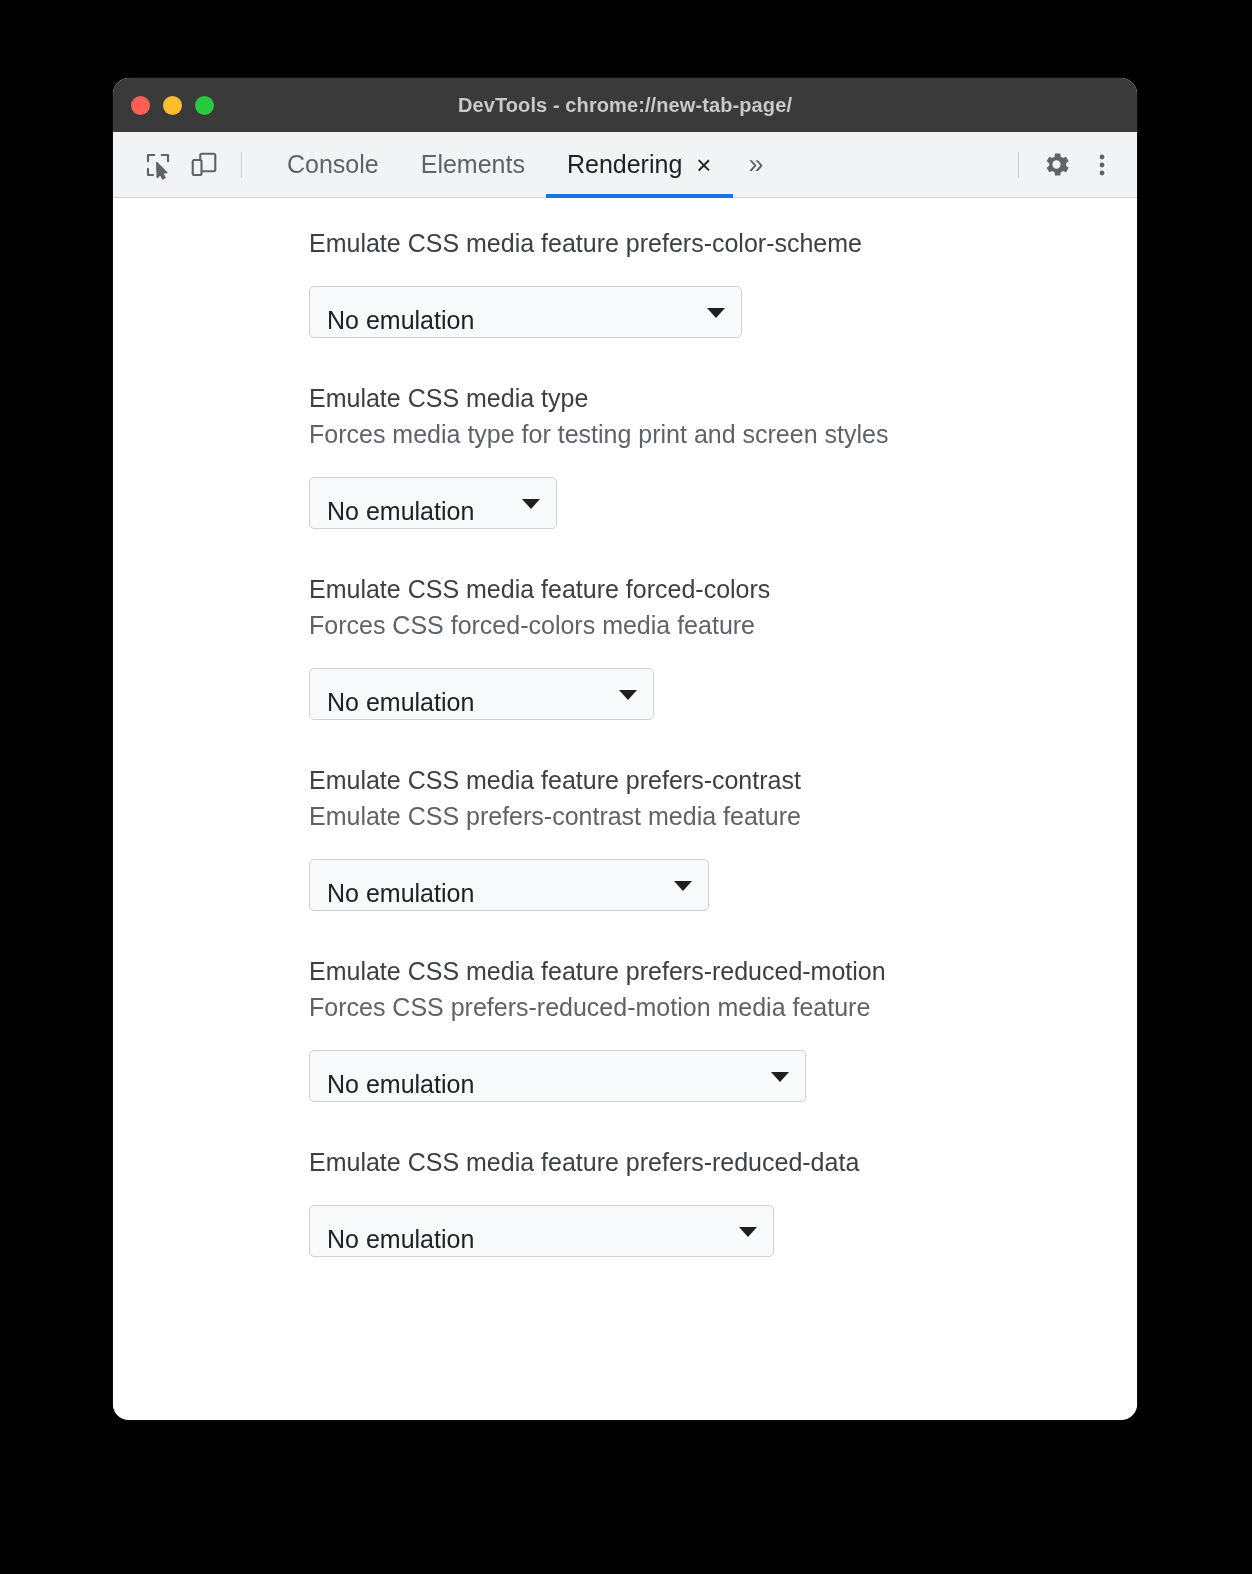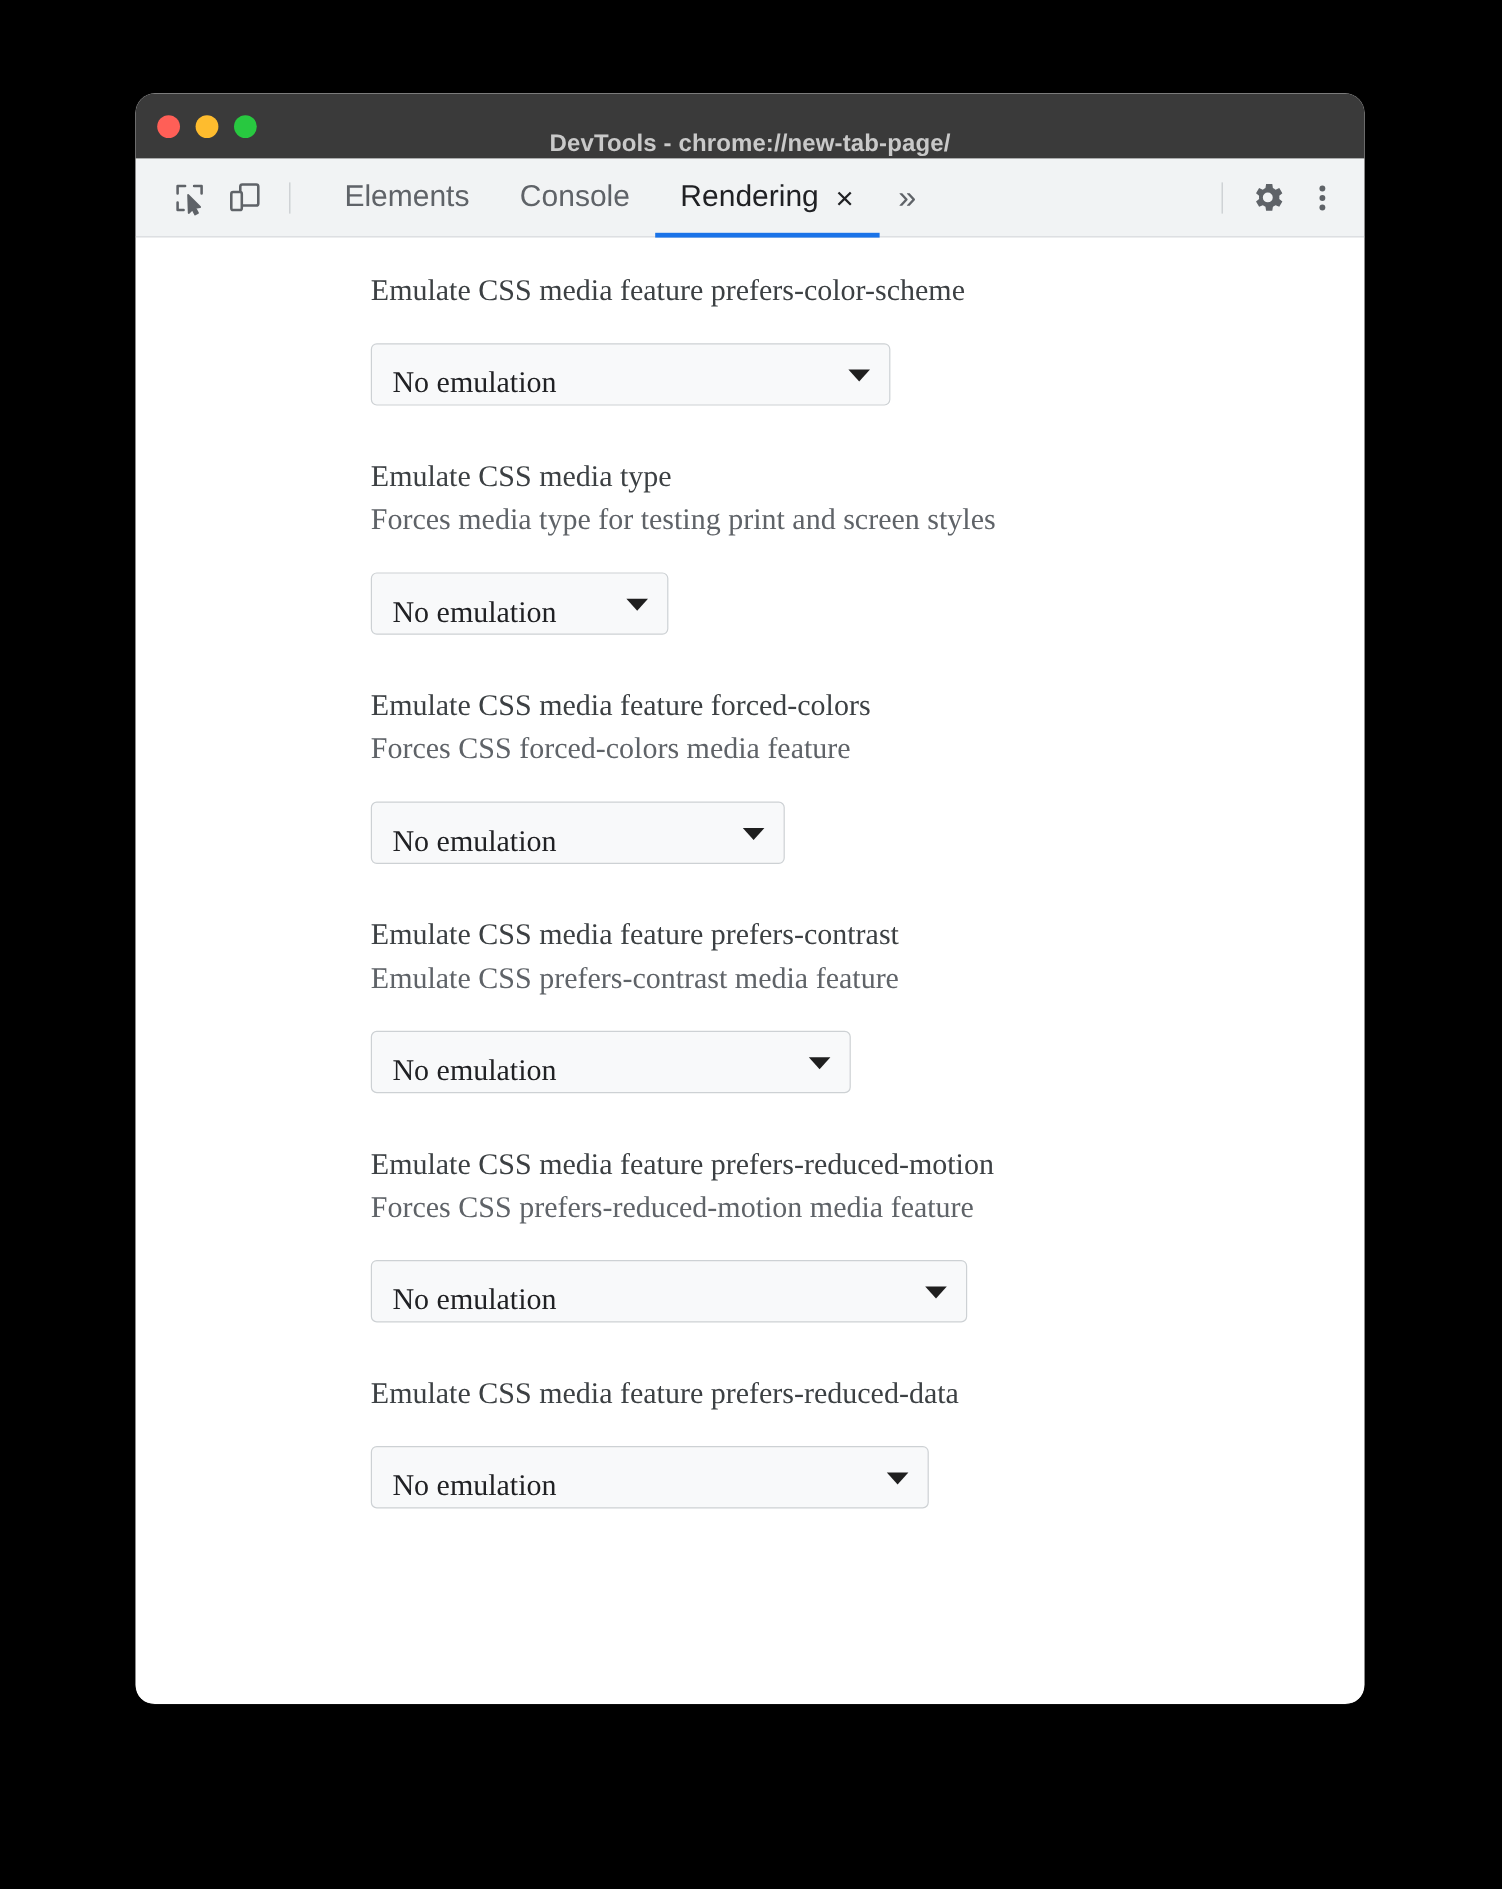--- a/index.html
+++ b/index.html
@@ -31,21 +31,21 @@
     background: #ffffff;
     box-shadow: 0 0 0 0.5px rgba(255,255,255,0.10);
   }
 
   
   .titlebar {
     position: relative;
     height: 54px;
     background: #3a3a3a;
     display: flex;
-    align-items: flex-end;
+    align-items: center;
   }
   .traffic-lights {
     position: absolute;
     left: 18px;
     top: 0;
     height: 54px;
     display: flex;
     align-items: center;
     gap: 13px;
   }
@@ -138,21 +138,21 @@
   }
   .toolbar-spacer { flex: 1 1 auto; }
 
   
   .content {
     height: calc(1342px - 54px - 67px);
     background: #ffffff;
     overflow: hidden;
     padding: 28px 0 0 0;
   }
-  .section { padding: 0 0 0 196px; font-family: Liberation Serif, serif; }
+  .section { padding: 0 0 0 196px; }
   .section + .section { margin-top: 43px; }
 
   .section-title {
     font-size: 25px;
     color: #3c4043;
     line-height: 1.36;
     white-space: nowrap;
   }
   .section-desc {
     font-size: 25px;
@@ -219,24 +219,24 @@
         <svg width="30" height="30" viewBox="0 0 24 24" fill="none" stroke="#5f6368" stroke-width="1.7" stroke-linejoin="round">
           <rect x="9" y="3" width="12" height="14" rx="1.4"></rect>
           <rect x="3" y="8" width="7" height="12" rx="1.2" fill="#f1f3f4"></rect>
         </svg>
       </div>
 
       <div class="tb-divider"></div>
 
       <div class="tabs">
         <div class="tab">
+          <span>Console</span>
+        </div>
+        <div class="tab">
           <span>Elements</span>
-        </div>
-        <div class="tab">
-          <span>Console</span>
         </div>
         <div class="tab active">
           <span>Rendering</span>
           <span class="tab-close">×</span>
         </div>
         <div class="tab-overflow">»</div>
       </div>
 
       <div class="toolbar-spacer"></div>
 

